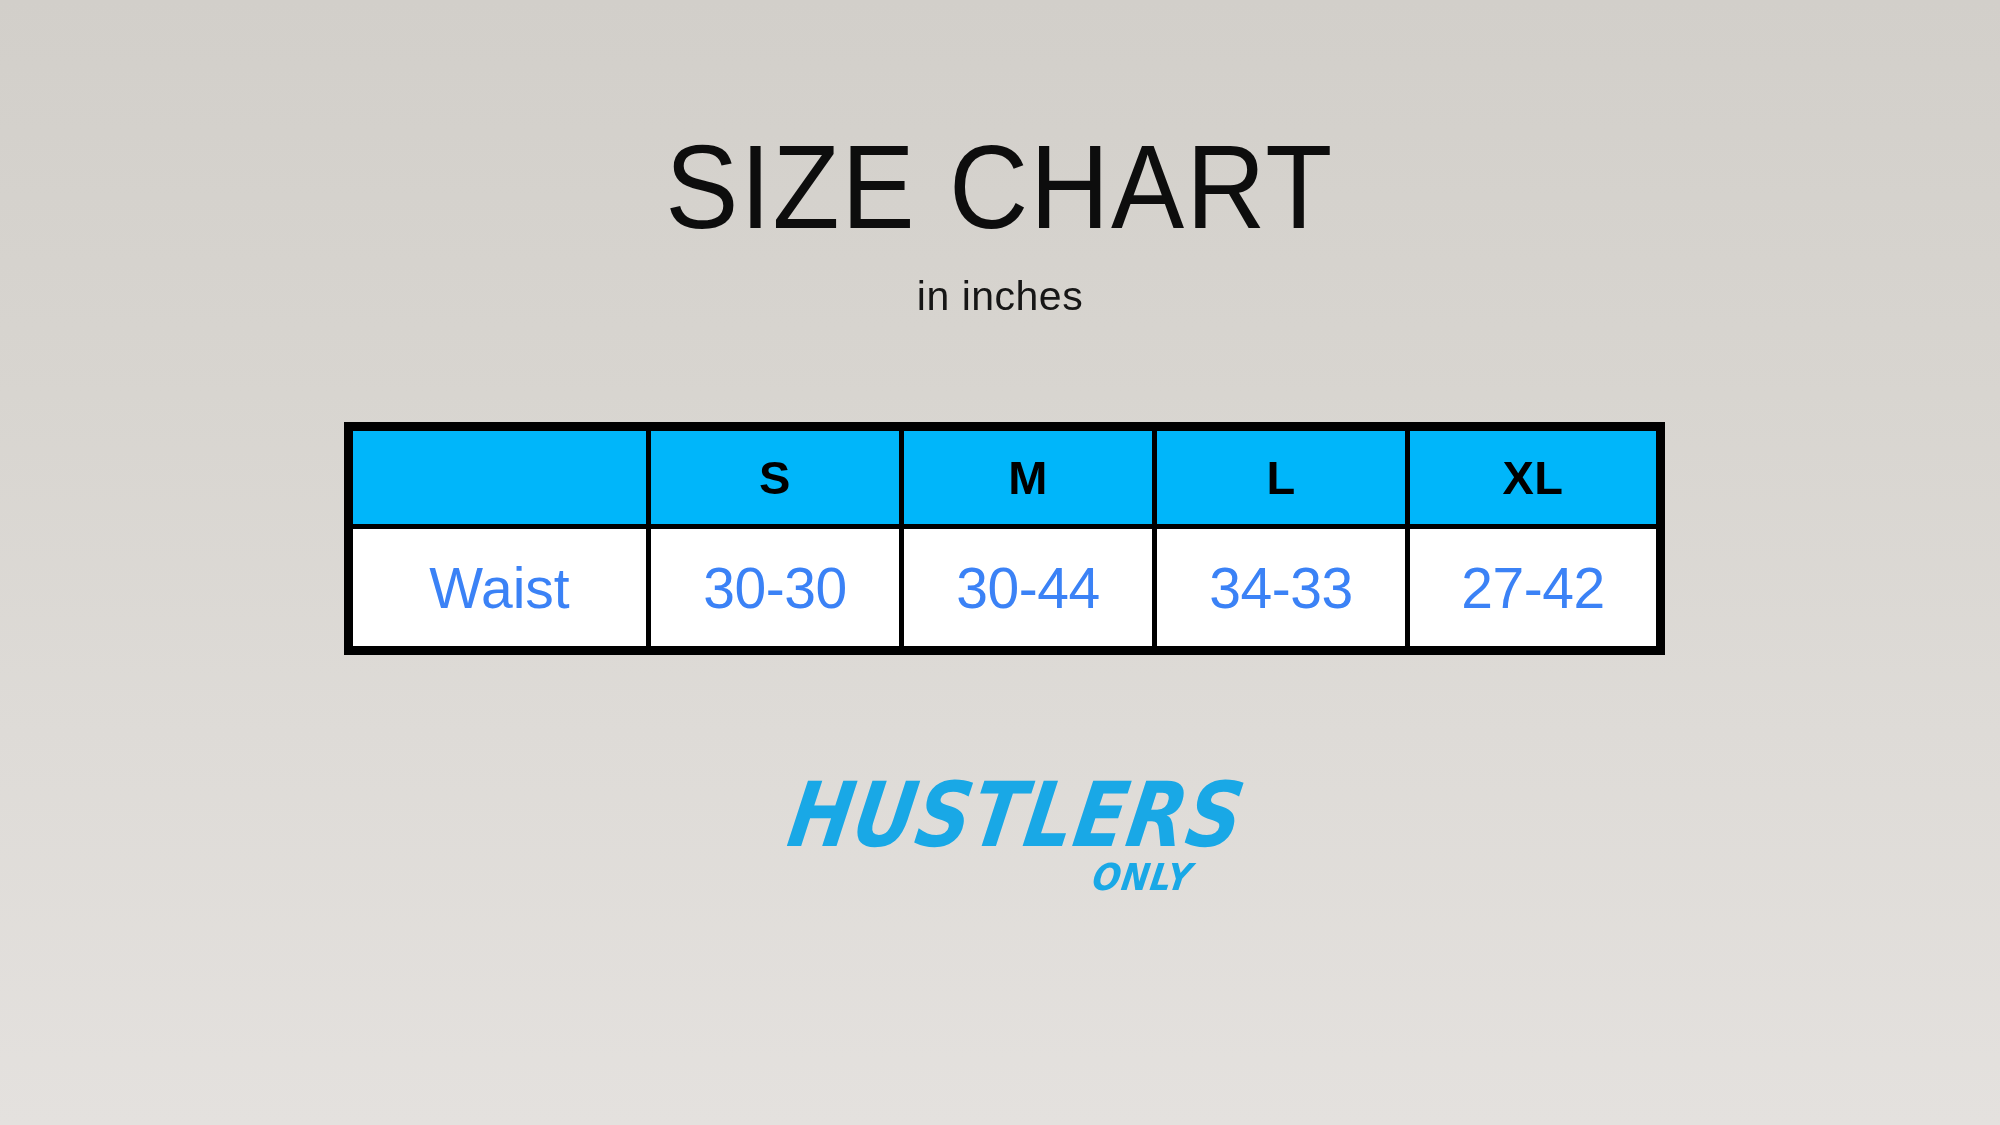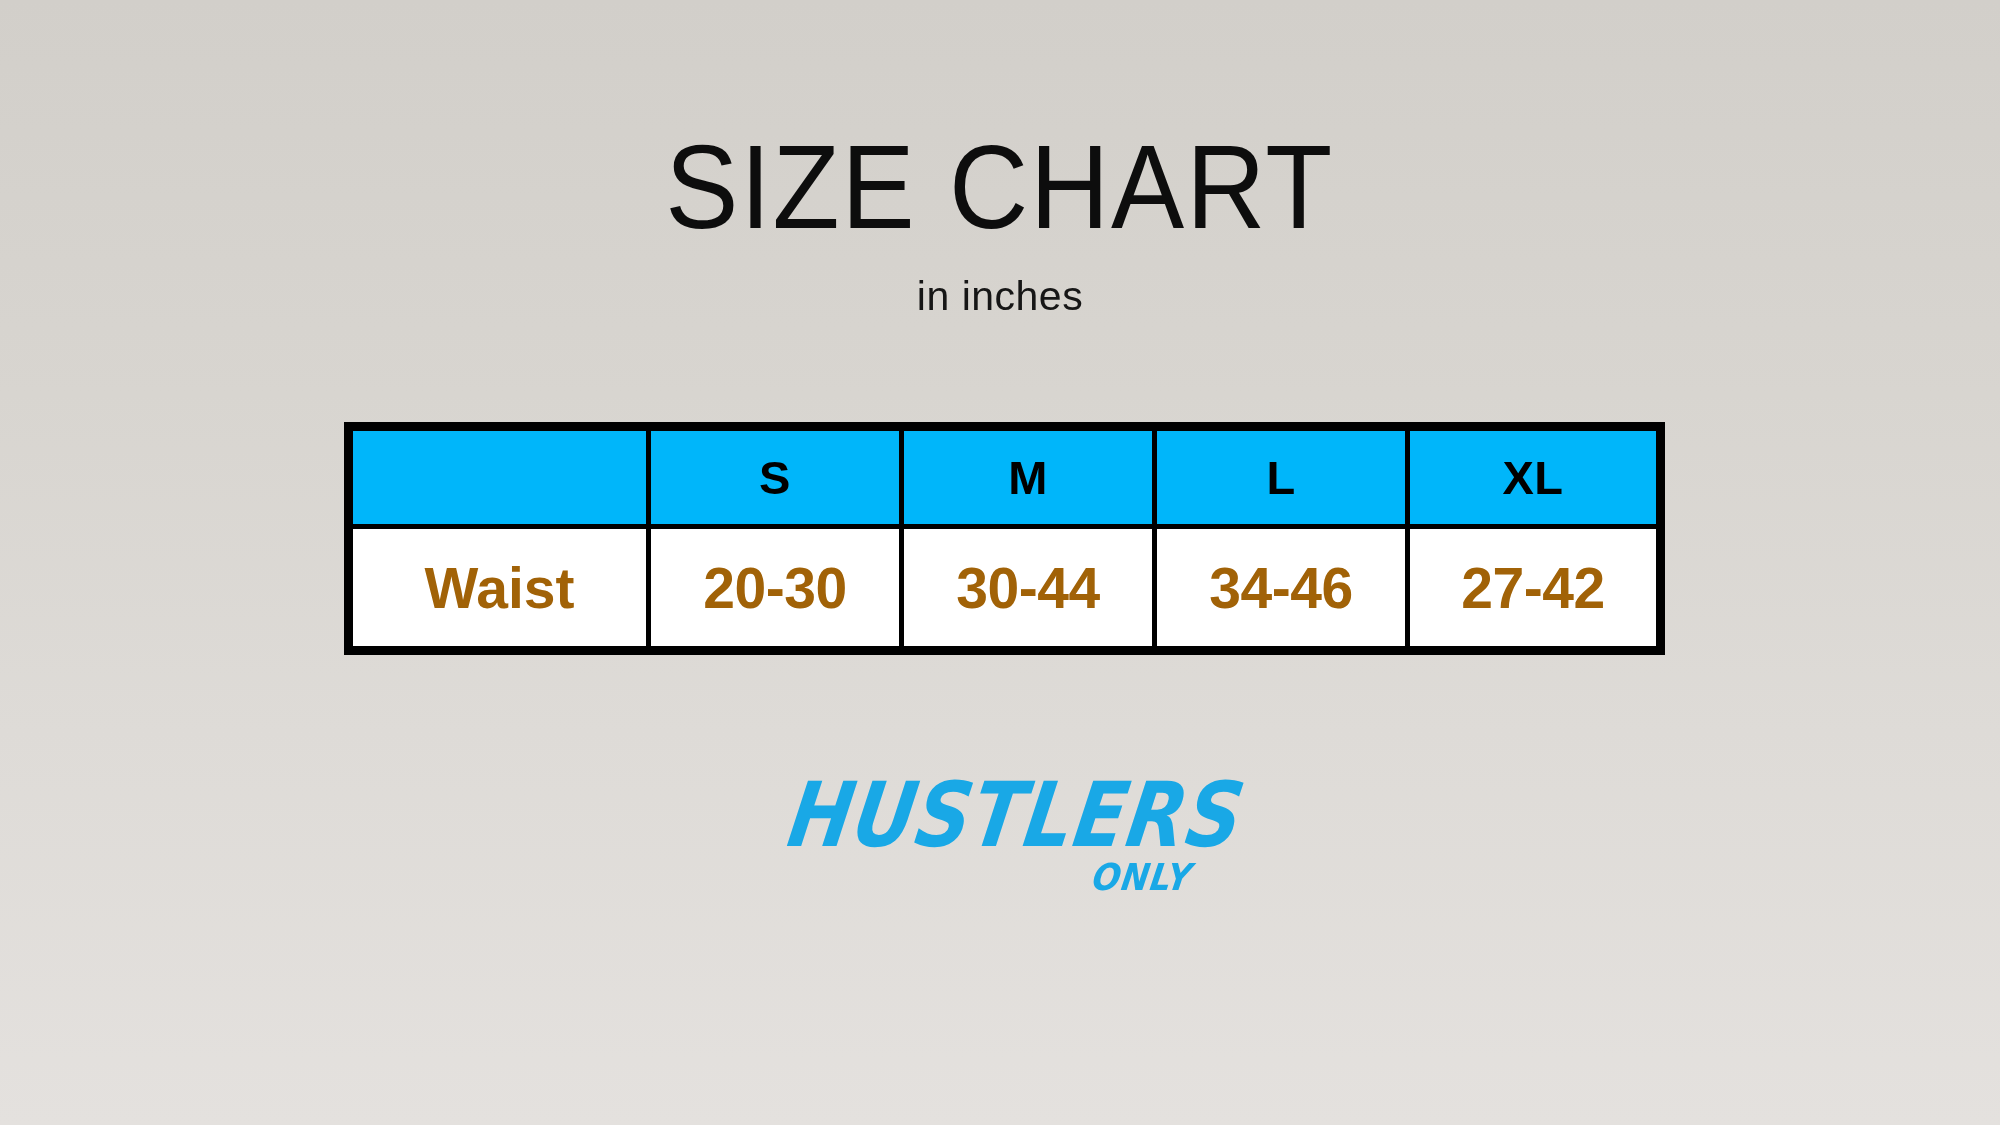--- a/index.html
+++ b/index.html
@@ -87,22 +87,22 @@
     letter-spacing: 0.5px;
   }
   thead th.blank { color: transparent; }
 
   
   tbody td {
     background: #ffffff;
     height: 117px;
     font-family: "Liberation Sans", sans-serif;
     font-size: 57px;
-    font-weight: 700;
-    color: #a16207;
+    font-weight: 400;
+    color: #3b82f6;
     letter-spacing: -0.5px;
   }
   tbody td.row-label { letter-spacing: 0px; }
 
   
   .logo {
     margin-top: 122px;
     position: relative;
     width: 420px;
     height: 150px;
@@ -162,23 +162,23 @@
           <th class="blank"></th>
           <th>S</th>
           <th>M</th>
           <th>L</th>
           <th>XL</th>
         </tr>
       </thead>
       <tbody>
         <tr>
           <td class="row-label">Waist</td>
-          <td>20-30</td>
+          <td>30-30</td>
           <td>30-44</td>
-          <td>34-46</td>
+          <td>34-33</td>
           <td>27-42</td>
         </tr>
       </tbody>
     </table>
   </div>
 
   <div class="logo">
     <div class="logo-main">HUSTLERS</div>
     <div class="logo-sub">ONLY</div>
   </div>

